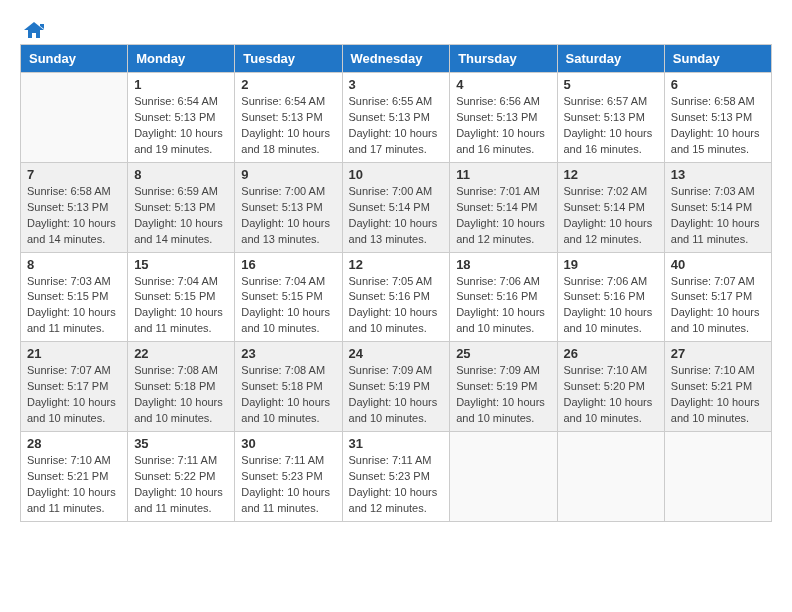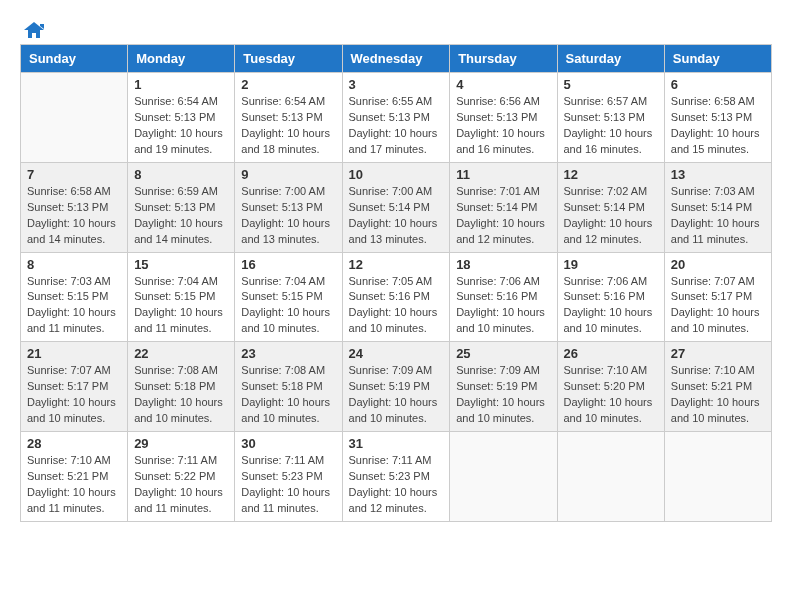--- a/index.html
+++ b/index.html
@@ -194,21 +194,21 @@
         </td>
         <td>
           <span class="day-number">18</span>
           <div class="day-detail">Sunrise: 7:06 AM<br>Sunset: 5:16 PM<br>Daylight: 10 hours and 10 minutes.</div>
         </td>
         <td>
           <span class="day-number">19</span>
           <div class="day-detail">Sunrise: 7:06 AM<br>Sunset: 5:16 PM<br>Daylight: 10 hours and 10 minutes.</div>
         </td>
         <td>
-          <span class="day-number">20</span>
+          <span class="day-number">40</span>
           <div class="day-detail">Sunrise: 7:07 AM<br>Sunset: 5:17 PM<br>Daylight: 10 hours and 10 minutes.</div>
         </td>
       </tr>
       <tr class="row-shaded">
         <td>
           <span class="day-number">21</span>
           <div class="day-detail">Sunrise: 7:07 AM<br>Sunset: 5:17 PM<br>Daylight: 10 hours and 10 minutes.</div>
         </td>
         <td>
           <span class="day-number">22</span>
@@ -234,21 +234,21 @@
           <span class="day-number">27</span>
           <div class="day-detail">Sunrise: 7:10 AM<br>Sunset: 5:21 PM<br>Daylight: 10 hours and 10 minutes.</div>
         </td>
       </tr>
       <tr>
         <td>
           <span class="day-number">28</span>
           <div class="day-detail">Sunrise: 7:10 AM<br>Sunset: 5:21 PM<br>Daylight: 10 hours and 11 minutes.</div>
         </td>
         <td>
-          <span class="day-number">29</span>
+          <span class="day-number">35</span>
           <div class="day-detail">Sunrise: 7:11 AM<br>Sunset: 5:22 PM<br>Daylight: 10 hours and 11 minutes.</div>
         </td>
         <td>
           <span class="day-number">30</span>
           <div class="day-detail">Sunrise: 7:11 AM<br>Sunset: 5:23 PM<br>Daylight: 10 hours and 11 minutes.</div>
         </td>
         <td>
           <span class="day-number">31</span>
           <div class="day-detail">Sunrise: 7:11 AM<br>Sunset: 5:23 PM<br>Daylight: 10 hours and 12 minutes.</div>
         </td>

